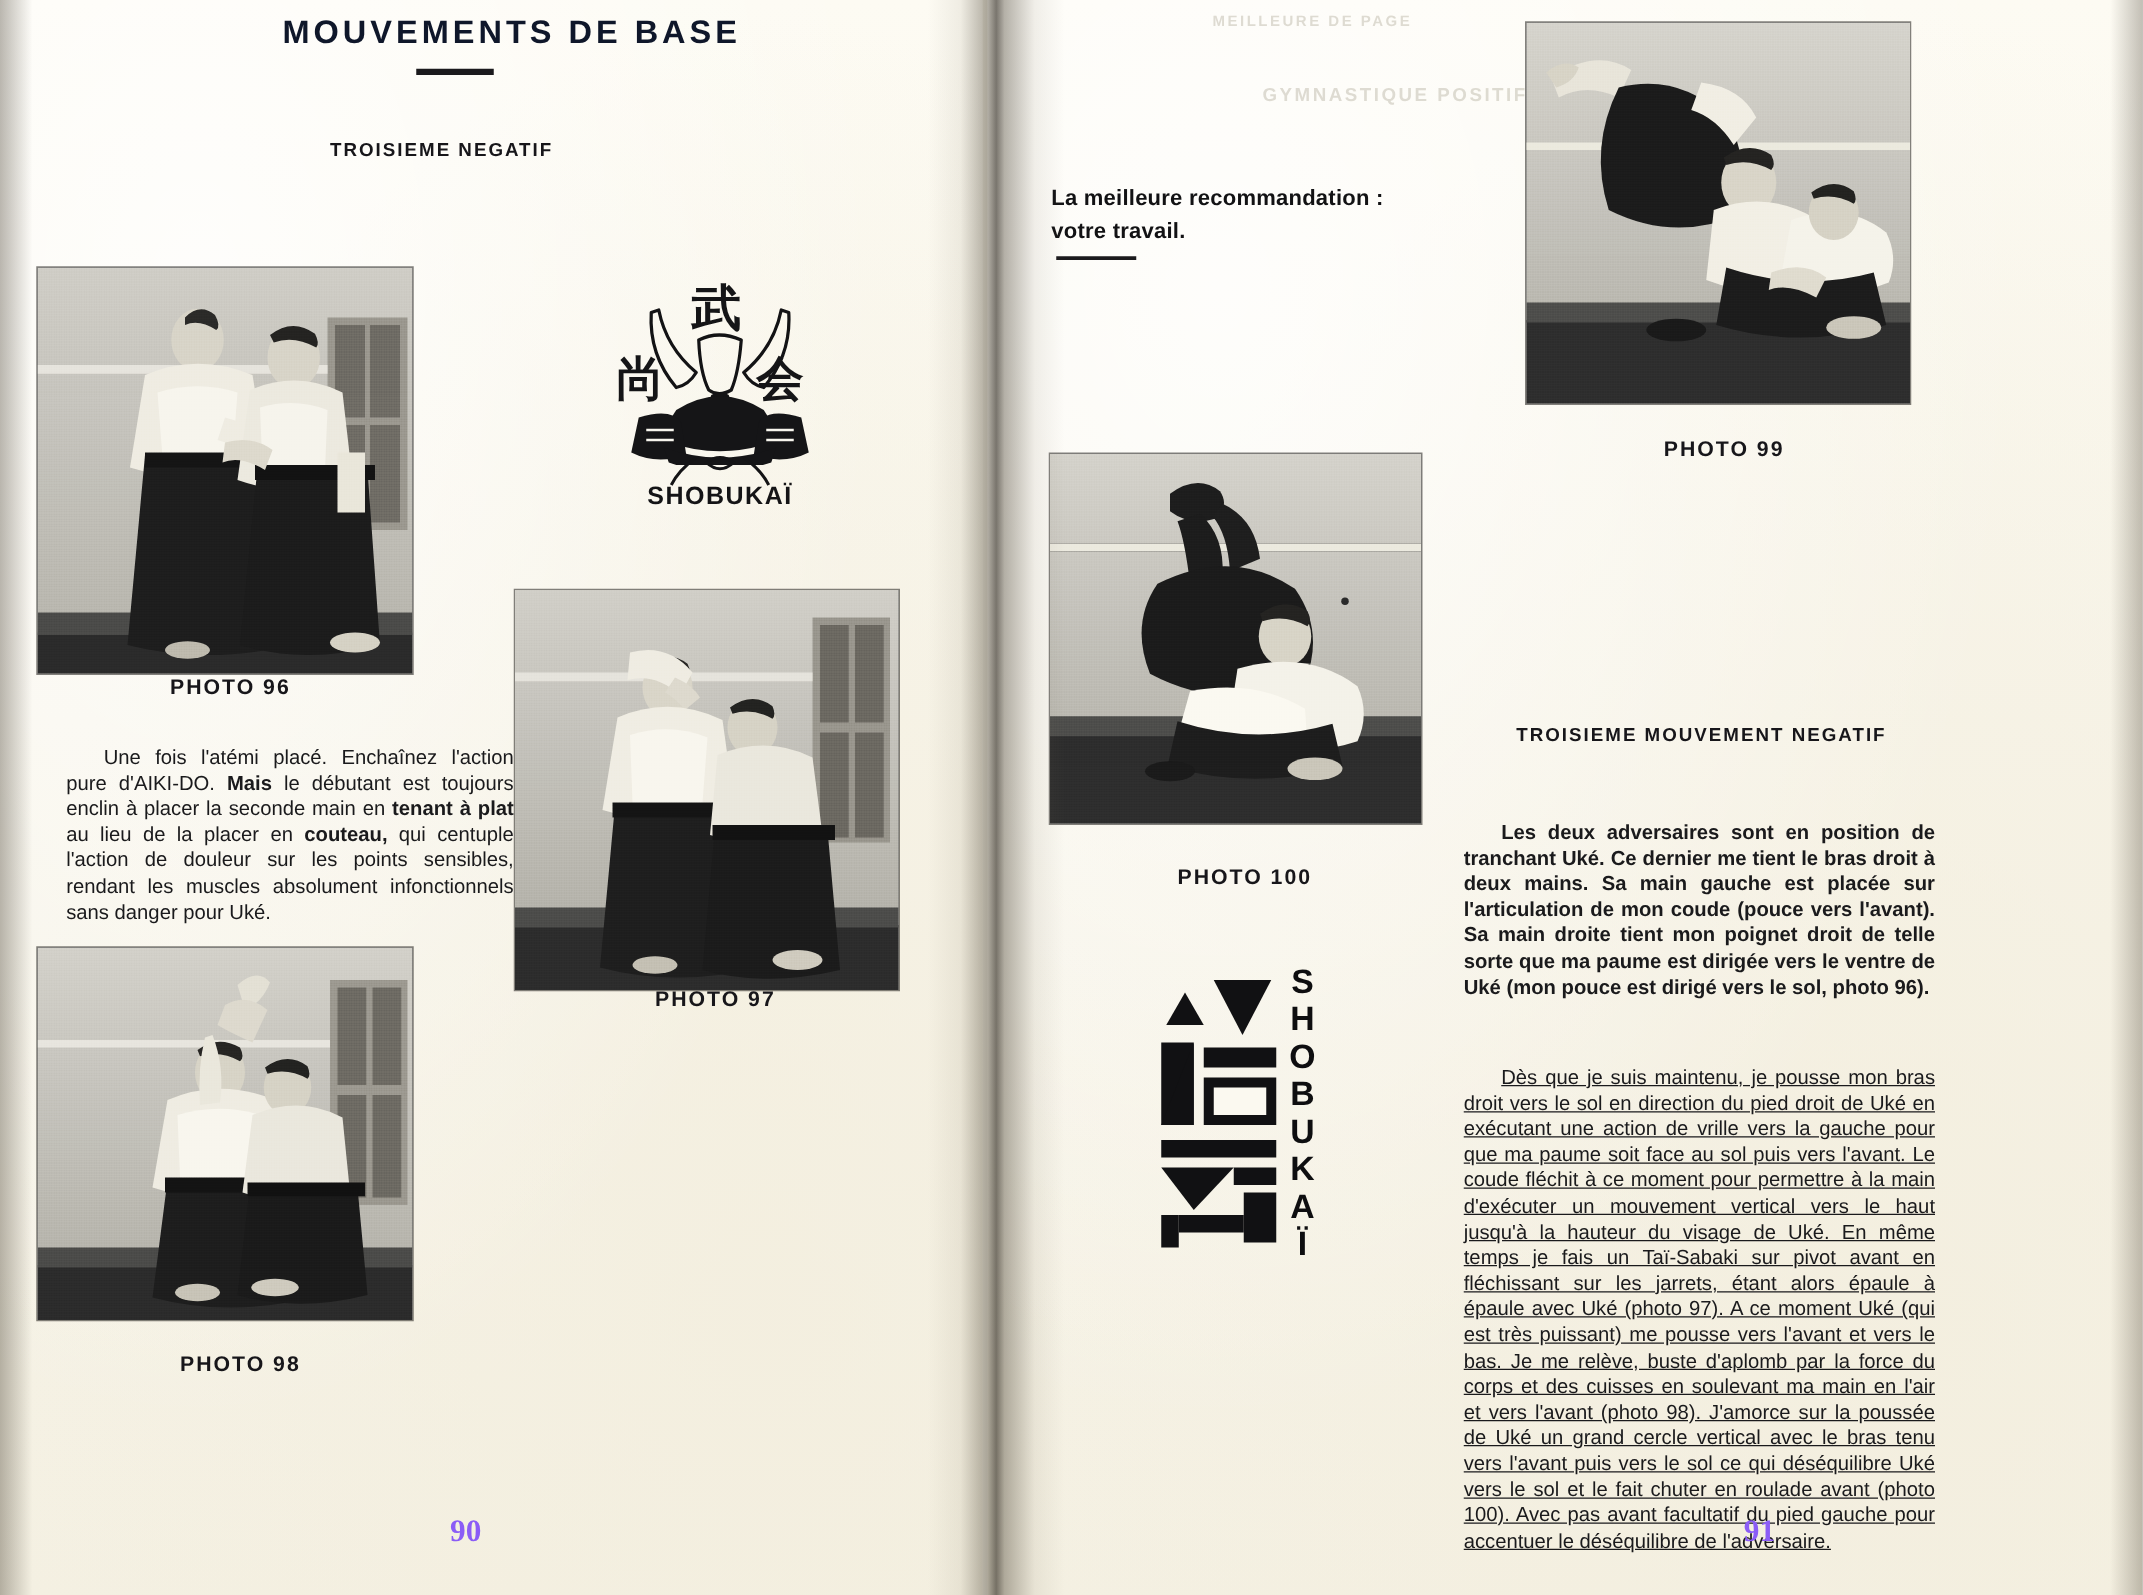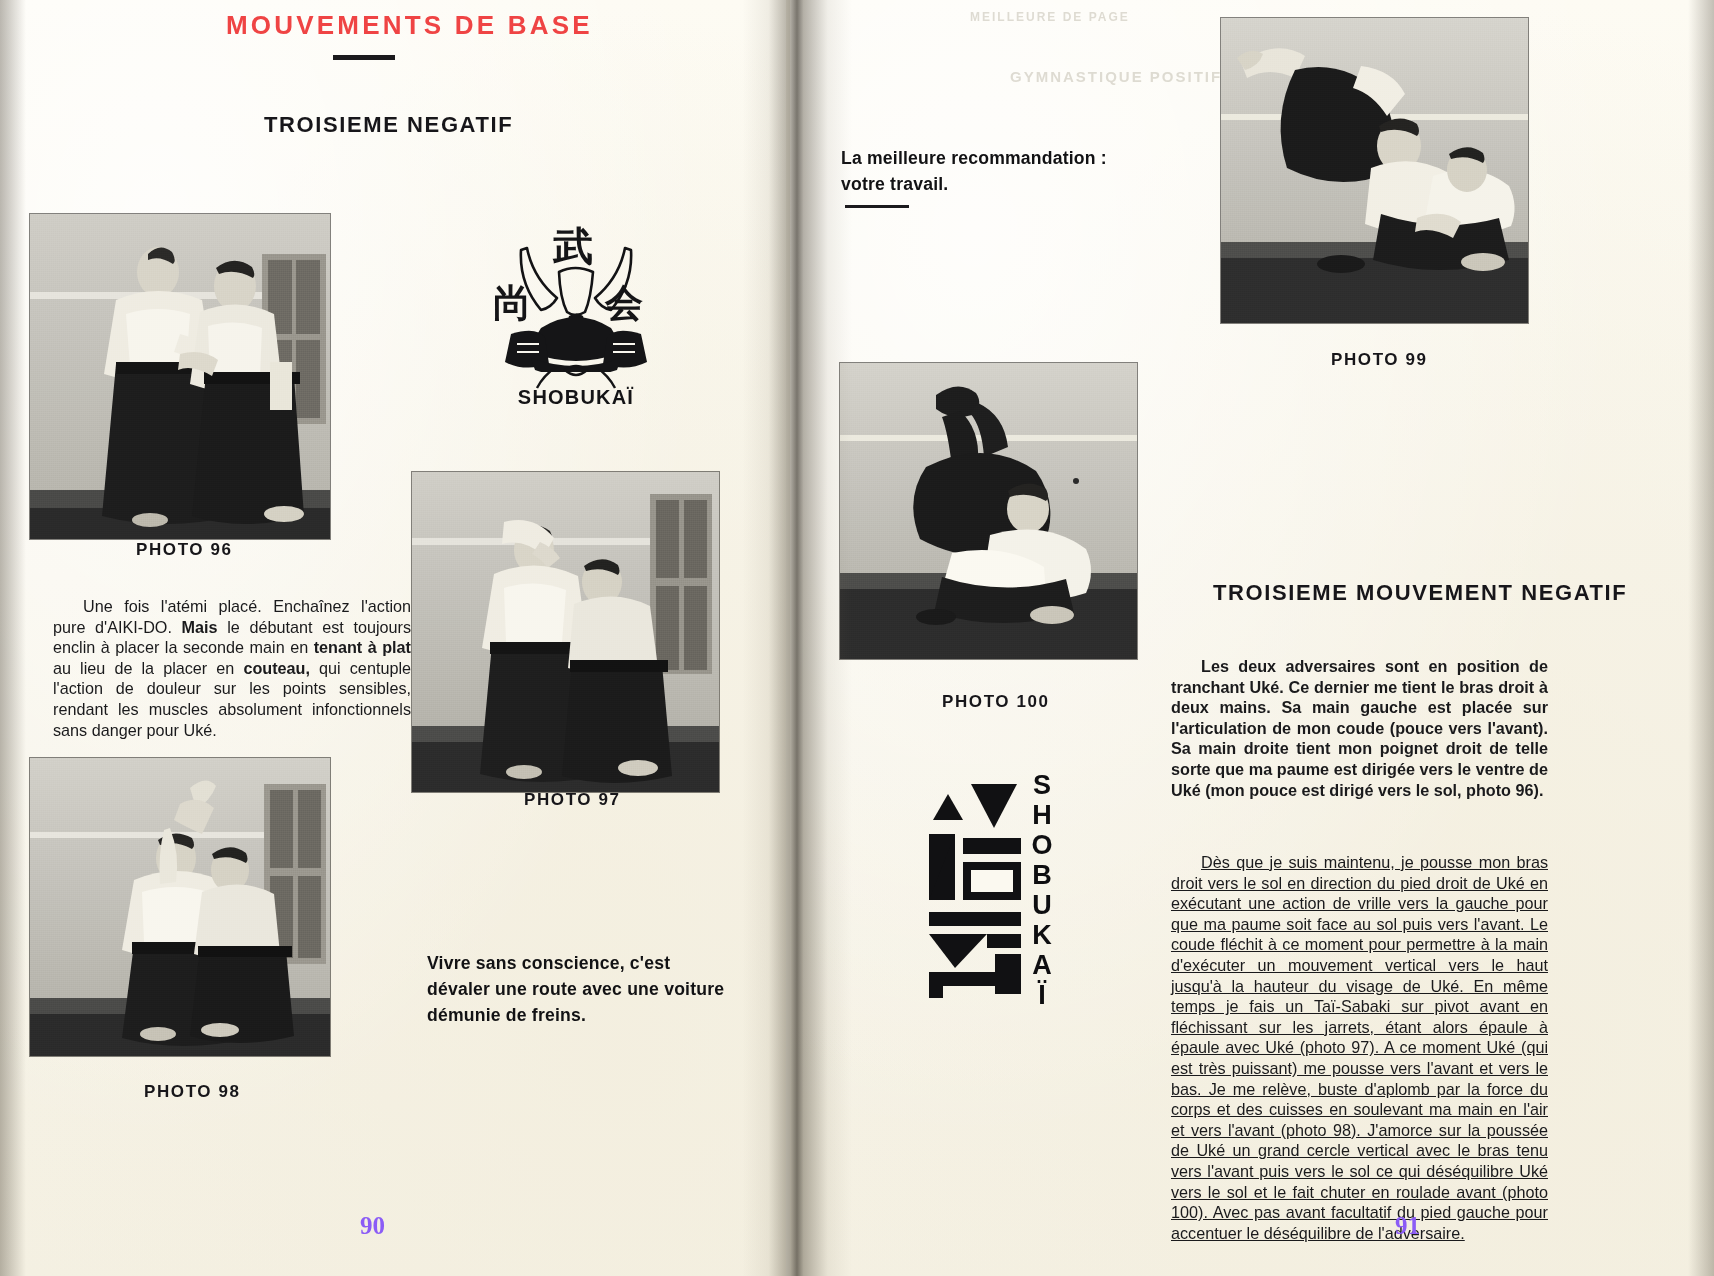--- a/index.html
+++ b/index.html
@@ -69,32 +69,32 @@
     pointer-events: none;
     user-select: none;
   }
 
   
   .chapter-title {
     position: absolute;
     font-weight: bold;
     font-size: 26px;
     letter-spacing: 3.2px;
-    color: #ef4444;
+    color: #0f172a;
     white-space: nowrap;
   }
   .rule {
     position: absolute;
     height: 5px;
     background: #1b1a1d;
   }
   .section-title {
     position: absolute;
     font-weight: bold;
-    font-size: 22px;
+    font-size: 15px;
     letter-spacing: 1.6px;
     color: #17161a;
     white-space: nowrap;
   }
   .caption {
     position: absolute;
     font-weight: bold;
     font-size: 17px;
     letter-spacing: 1.6px;
     color: #17161a;
@@ -345,21 +345,20 @@
         <path d="M162 132 q40 -16 76 2 l8 62 q-46 14 -90 0z" fill="#eae7dd"></path>
         <path d="M160 190 q46 14 90 2 l10 112 q-60 14 -110 0z" fill="#1b1b1b"></path>
         <rect x="158" y="188" width="98" height="12" fill="#121212"></rect>
         <ellipse cx="226" cy="296" rx="20" ry="8" fill="#cfcbbe"></ellipse>
         <ellipse cx="112" cy="300" rx="18" ry="7" fill="#c4c0b3"></ellipse>
       </svg>
       <div class="grain"></div>
     </div>
     <div class="caption" style="left:524px; top:790px;">PHOTO 97</div>
 
-    <div class="pullquote" style="left:427px; top:950px; width:300px;">Vivre sans conscience, c'est dévaler une route avec une voiture démunie de freins.</div>
 
     <div class="folio" style="left:360px; top:1212px;">90</div>
   </div>
 
   <div class="page page-right">
     <div class="paper-tint"></div>
 
     <div class="bleed" style="left:180px; top:10px; font-size:12px;">MEILLEURE DE PAGE</div>
     <div class="bleed" style="left:220px; top:68px; font-size:15px;">GYMNASTIQUE POSITIF</div>
 

